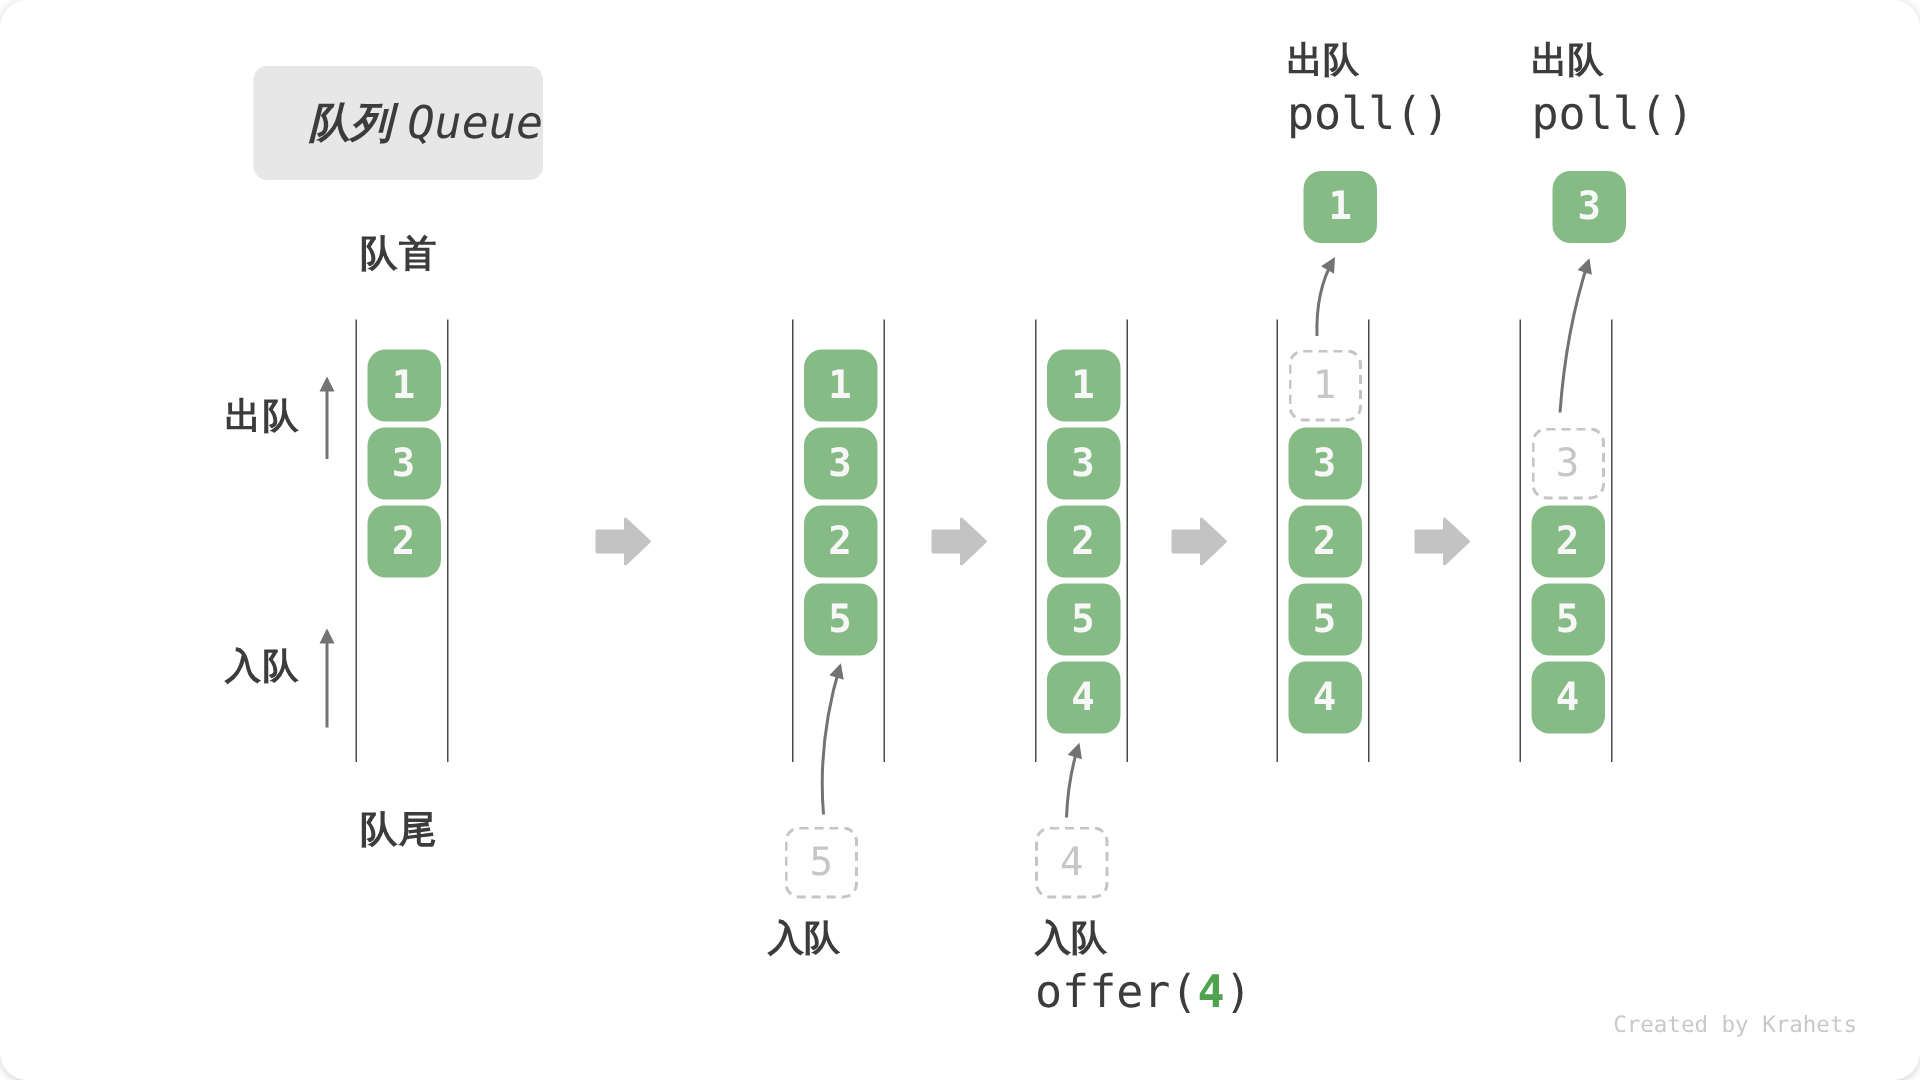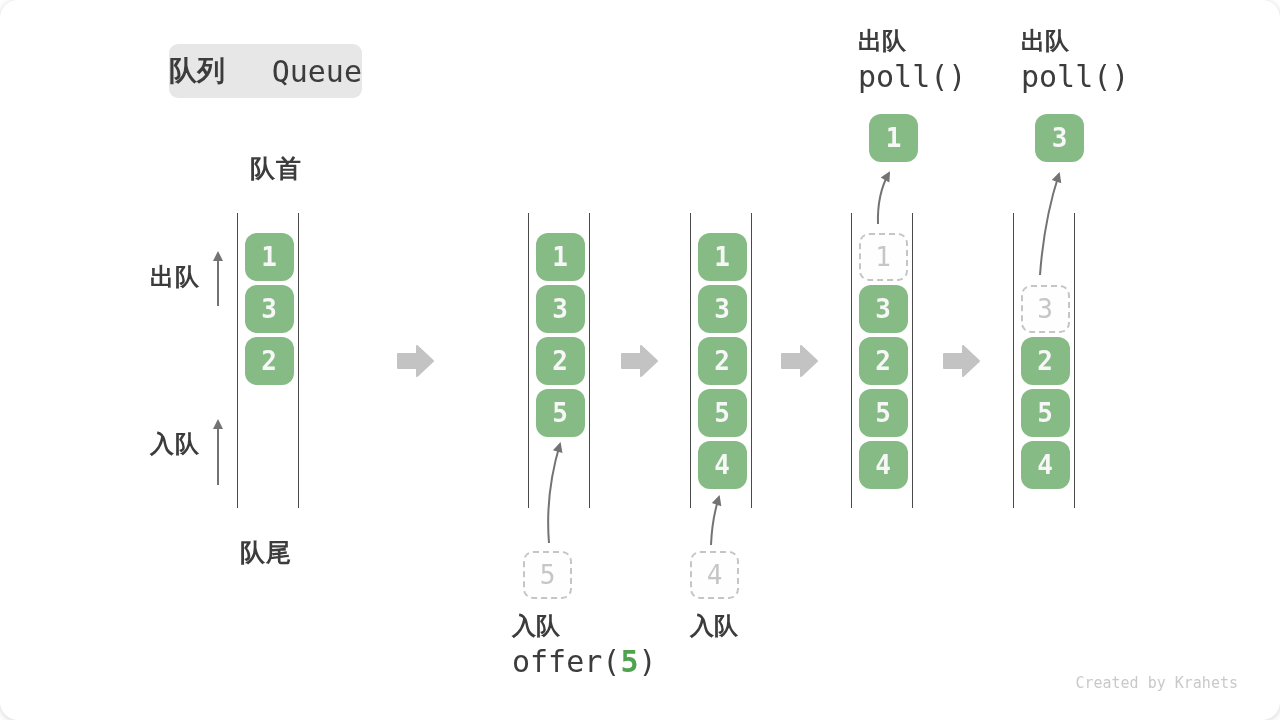--- a/index.html
+++ b/index.html
@@ -7,23 +7,23 @@
   .canvas {
     position:absolute; left:0; top:0; width:1280px; height:720px;
     background:#ffffff; border-radius:18px;
     box-shadow:0 1px 6px rgba(0,0,0,0.18);
     overflow:hidden;
   }
   .cjk { font-family:"Liberation Sans",sans-serif; font-weight:700; color:#3C3C3C; }
   .mono { font-family:"DejaVu Sans Mono",monospace; color:#3C3C3C; }
 
   .badge {
-    position:absolute; left:169px; top:44px; width:193px; height:54px;
+    position:absolute; left:169px; top:44px; width:193px; height:76px;
     background:#E7E7E7; border-radius:9px;
-    display:flex; align-items:center; justify-content:space-between; gap:10px;
+    display:flex; align-items:center; justify-content:flex-end; gap:10px;font-style:italic;
   }
   .badge .zh { font-size:28px; }
   .badge .en { font-size:30px; font-weight:500; }
 
   .side-label { position:absolute; font-size:25px; letter-spacing:1px; }
 
   .qcol {
     position:absolute; top:213px; height:295px;
     border-left:1.5px solid #4A4A4A; border-right:1.5px solid #4A4A4A;
   }
@@ -51,21 +51,21 @@
 </head>
 <body>
 
 <div class="canvas">
 
   <div class="badge">
     <span class="zh cjk">队列</span>
     <span class="en mono">Queue</span>
   </div>
 
-  <div class="side-label cjk" style="left:240px; top:152px;margin-left:10px;">队首</div>
+  <div class="side-label cjk" style="left:240px; top:152px;">队首</div>
   <div class="side-label cjk" style="left:240px; top:536px;">队尾</div>
   <div class="side-label cjk" style="left:150px; top:261px; font-size:24px;">出队</div>
   <div class="side-label cjk" style="left:150px; top:428px; font-size:24px;">入队</div>
 
   <svg class="overlay" width="1280" height="720">
     <defs>
       <marker id="ah" viewBox="0 0 12 12" refX="9" refY="6" markerWidth="12" markerHeight="12" orient="auto-start-reverse" markerUnits="userSpaceOnUse">
         <path d="M1,1 L11,6 L1,11 Z" fill="#737373"></path>
       </marker>
     </defs>
@@ -93,32 +93,32 @@
       </div>
       <div class="qcol" style="left: 528px; width: 62px; height: 295px;">
         <div class="cell" style="left: 6.5px; top: 20px;">1</div>
         <div class="cell" style="left: 6.5px; top: 72px;">3</div>
         <div class="cell" style="left: 6.5px; top: 124px;">2</div>
         <div class="cell" style="left: 6.5px; top: 176px;">5</div>
       </div>
       <div class="cell ghost" style="position: absolute; left: 523px; top: 551px;">5</div>
       <div class="caption" style="left: 512px; top: 612px;">
         <div class="op-zh cjk">入队</div>
-        <div class="op-code mono"><span>offer(</span><span class="g">5</span><span>)</span></div>
       </div>
       <div class="qcol" style="left: 690px; width: 62px; height: 295px;">
         <div class="cell" style="left: 6.5px; top: 20px;">1</div>
         <div class="cell" style="left: 6.5px; top: 72px;">3</div>
         <div class="cell" style="left: 6.5px; top: 124px;">2</div>
         <div class="cell" style="left: 6.5px; top: 176px;">5</div>
         <div class="cell" style="left: 6.5px; top: 228px;">4</div>
       </div>
       <div class="cell ghost" style="position: absolute; left: 690px; top: 551px;">4</div>
       <div class="caption" style="left: 690px; top: 612px;">
         <div class="op-zh cjk">入队</div>
+        <div class="op-code mono"><span>offer(</span><span class="g">4</span><span>)</span></div>
       </div>
       <div class="qcol" style="left: 851px; width: 62px; height: 295px;">
         <div class="cell ghost" style="left: 6.5px; top: 20px;">1</div>
         <div class="cell" style="left: 6.5px; top: 72px;">3</div>
         <div class="cell" style="left: 6.5px; top: 124px;">2</div>
         <div class="cell" style="left: 6.5px; top: 176px;">5</div>
         <div class="cell" style="left: 6.5px; top: 228px;">4</div>
       </div>
       <div class="cell" style="position: absolute; left: 869px; top: 114px;">1</div>
       <div class="caption" style="left: 858px; top: 27px;">

